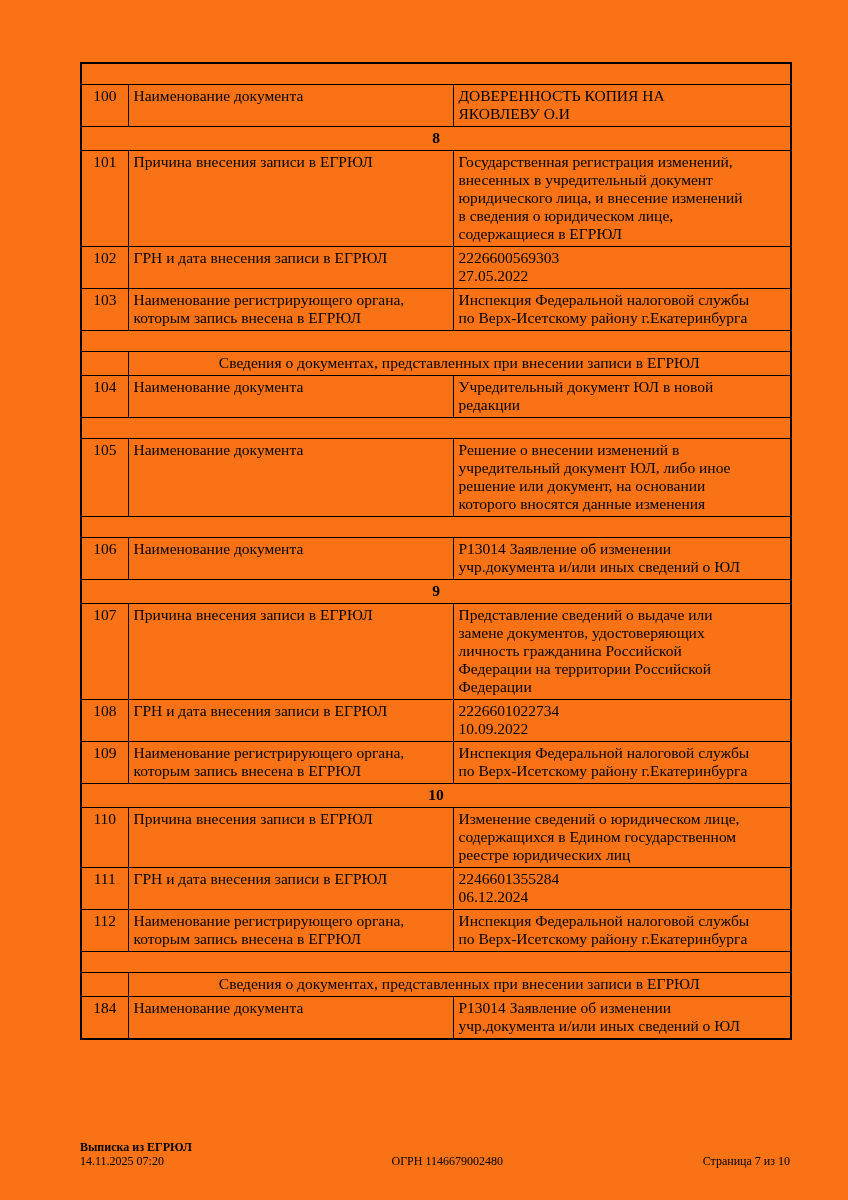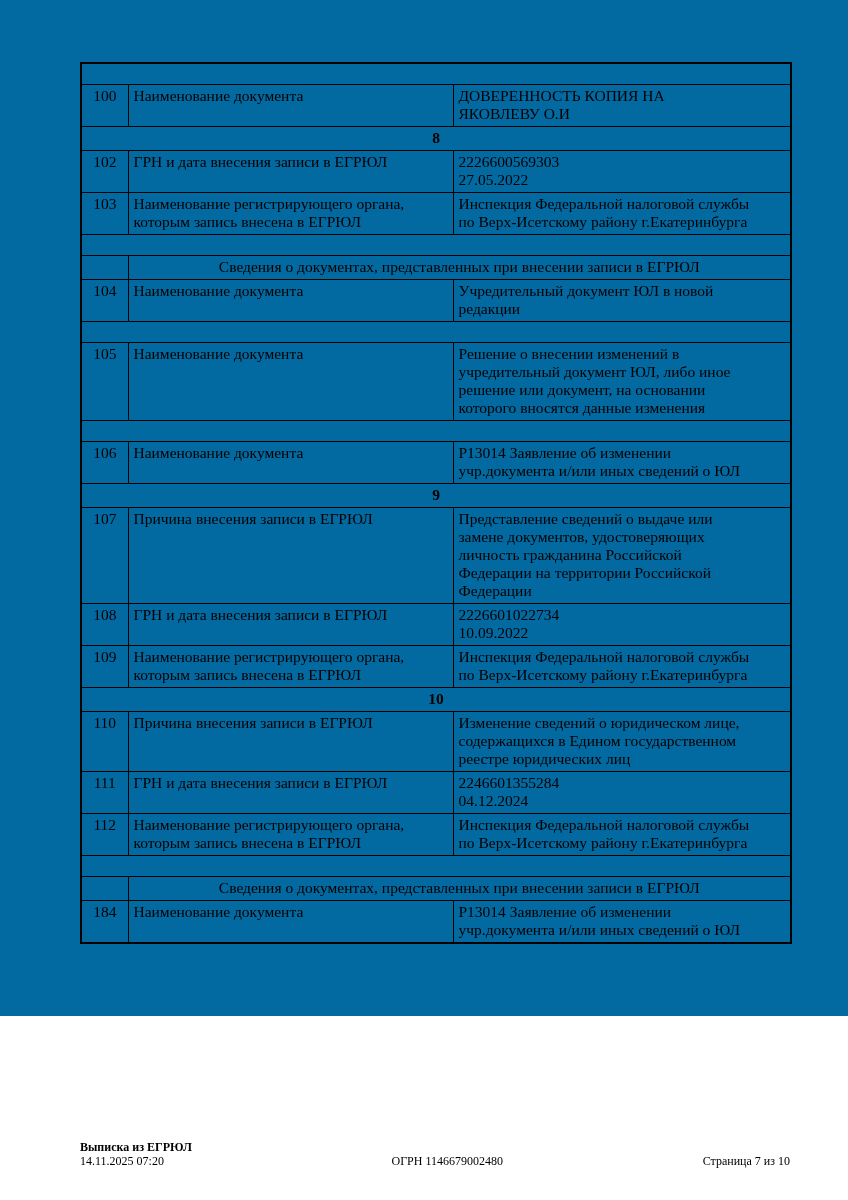--- a/index.html
+++ b/index.html
@@ -9,22 +9,22 @@
     width: 848px;
     height: 1200px;
     font-family: "Liberation Serif", "DejaVu Serif", serif;
     color: #000000;
     position: relative;
     overflow: hidden;
   }
   .page {
     position: absolute;
     left: 0; top: 0;
-    width: 848px; height: 1016px;
-    background: #0369a1;
+    width: 848px; height: 1200px;
+    background: #f97316;
   }
   table.egrul {
     position: absolute;
     left: 80px;
     top: 62px;
     width: 710px;
     border-collapse: collapse;
     table-layout: fixed;
     border: 2px solid #000000;
     font-size: 15.5px;
@@ -93,20 +93,29 @@
         <tr class="data">
           <td class="num" colspan="1">100</td>
           <td class="label" colspan="1">Наименование документа</td>
           <td class="value" colspan="1">ДОВЕРЕННОСТЬ КОПИЯ НА
 ЯКОВЛЕВУ О.И</td>
         </tr>
         <tr class="section">
           <td class="section-cell" colspan="3">8</td>
         </tr>
         <tr class="data">
+          <td class="num" colspan="1">101</td>
+          <td class="label" colspan="1">Причина внесения записи в ЕГРЮЛ</td>
+          <td class="value" colspan="1">Государственная регистрация изменений,
+внесенных в учредительный документ
+юридического лица, и внесение изменений
+в сведения о юридическом лице,
+содержащиеся в ЕГРЮЛ</td>
+        </tr>
+        <tr class="data">
           <td class="num" colspan="1">102</td>
           <td class="label" colspan="1">ГРН и дата внесения записи в ЕГРЮЛ</td>
           <td class="value" colspan="1">2226600569303
 27.05.2022</td>
         </tr>
         <tr class="data">
           <td class="num" colspan="1">103</td>
           <td class="label" colspan="1">Наименование регистрирующего органа,
 которым запись внесена в ЕГРЮЛ</td>
           <td class="value" colspan="1">Инспекция Федеральной налоговой службы
@@ -177,21 +186,21 @@
           <td class="num" colspan="1">110</td>
           <td class="label" colspan="1">Причина внесения записи в ЕГРЮЛ</td>
           <td class="value" colspan="1">Изменение сведений о юридическом лице,
 содержащихся в Едином государственном
 реестре юридических лиц</td>
         </tr>
         <tr class="data">
           <td class="num" colspan="1">111</td>
           <td class="label" colspan="1">ГРН и дата внесения записи в ЕГРЮЛ</td>
           <td class="value" colspan="1">2246601355284
-04.12.2024</td>
+06.12.2024</td>
         </tr>
         <tr class="data">
           <td class="num" colspan="1">112</td>
           <td class="label" colspan="1">Наименование регистрирующего органа,
 которым запись внесена в ЕГРЮЛ</td>
           <td class="value" colspan="1">Инспекция Федеральной налоговой службы
 по Верх-Исетскому району г.Екатеринбурга</td>
         </tr>
         <tr class="empty">
           <td class="spacer" colspan="3"></td>

